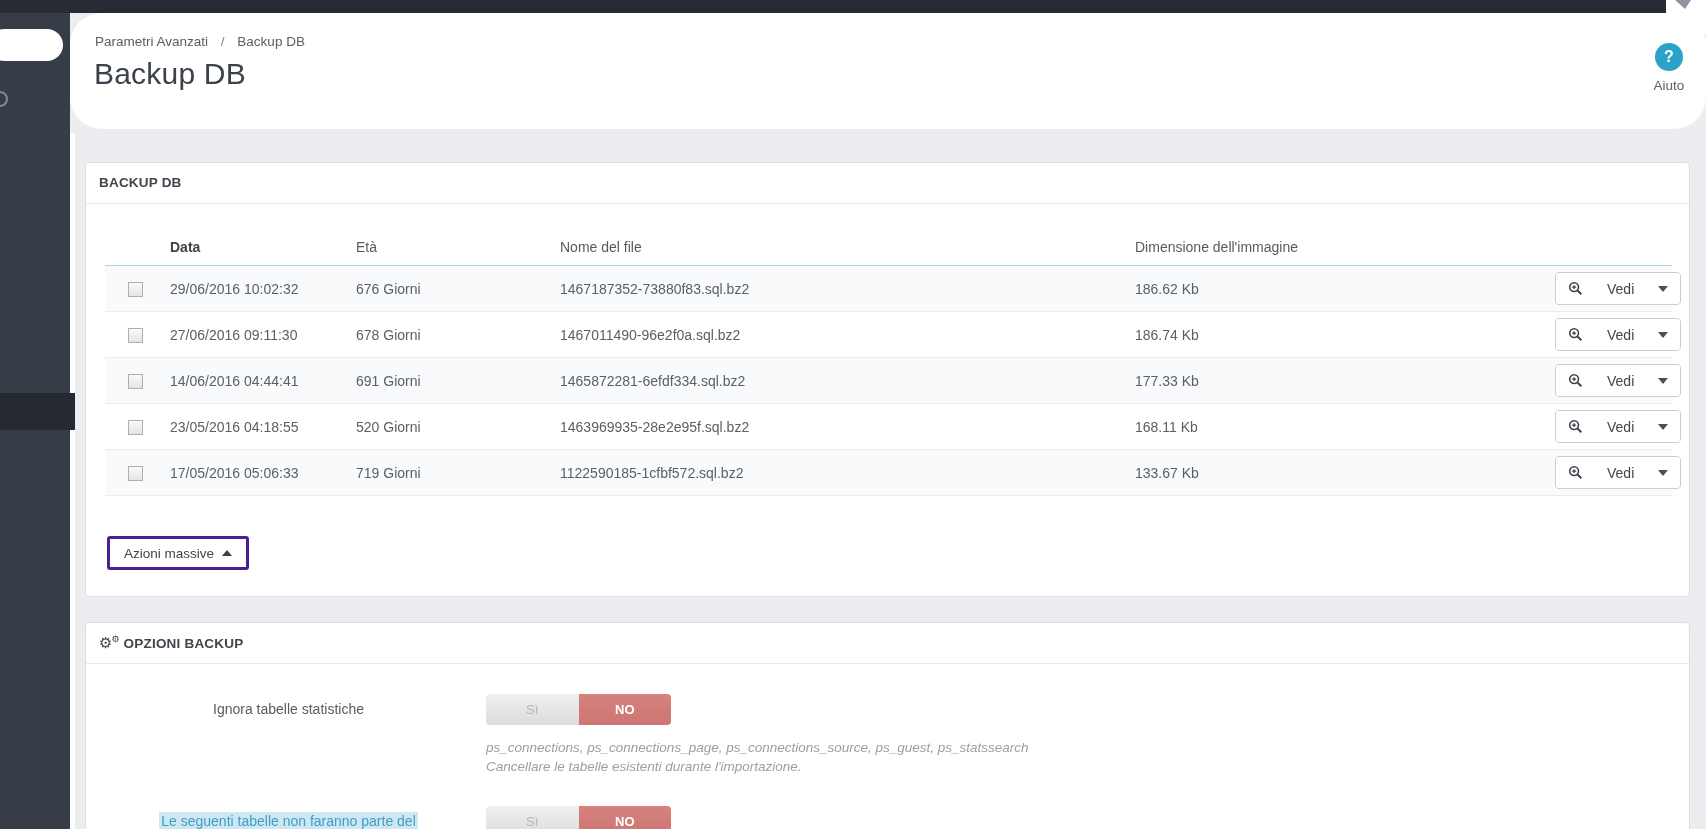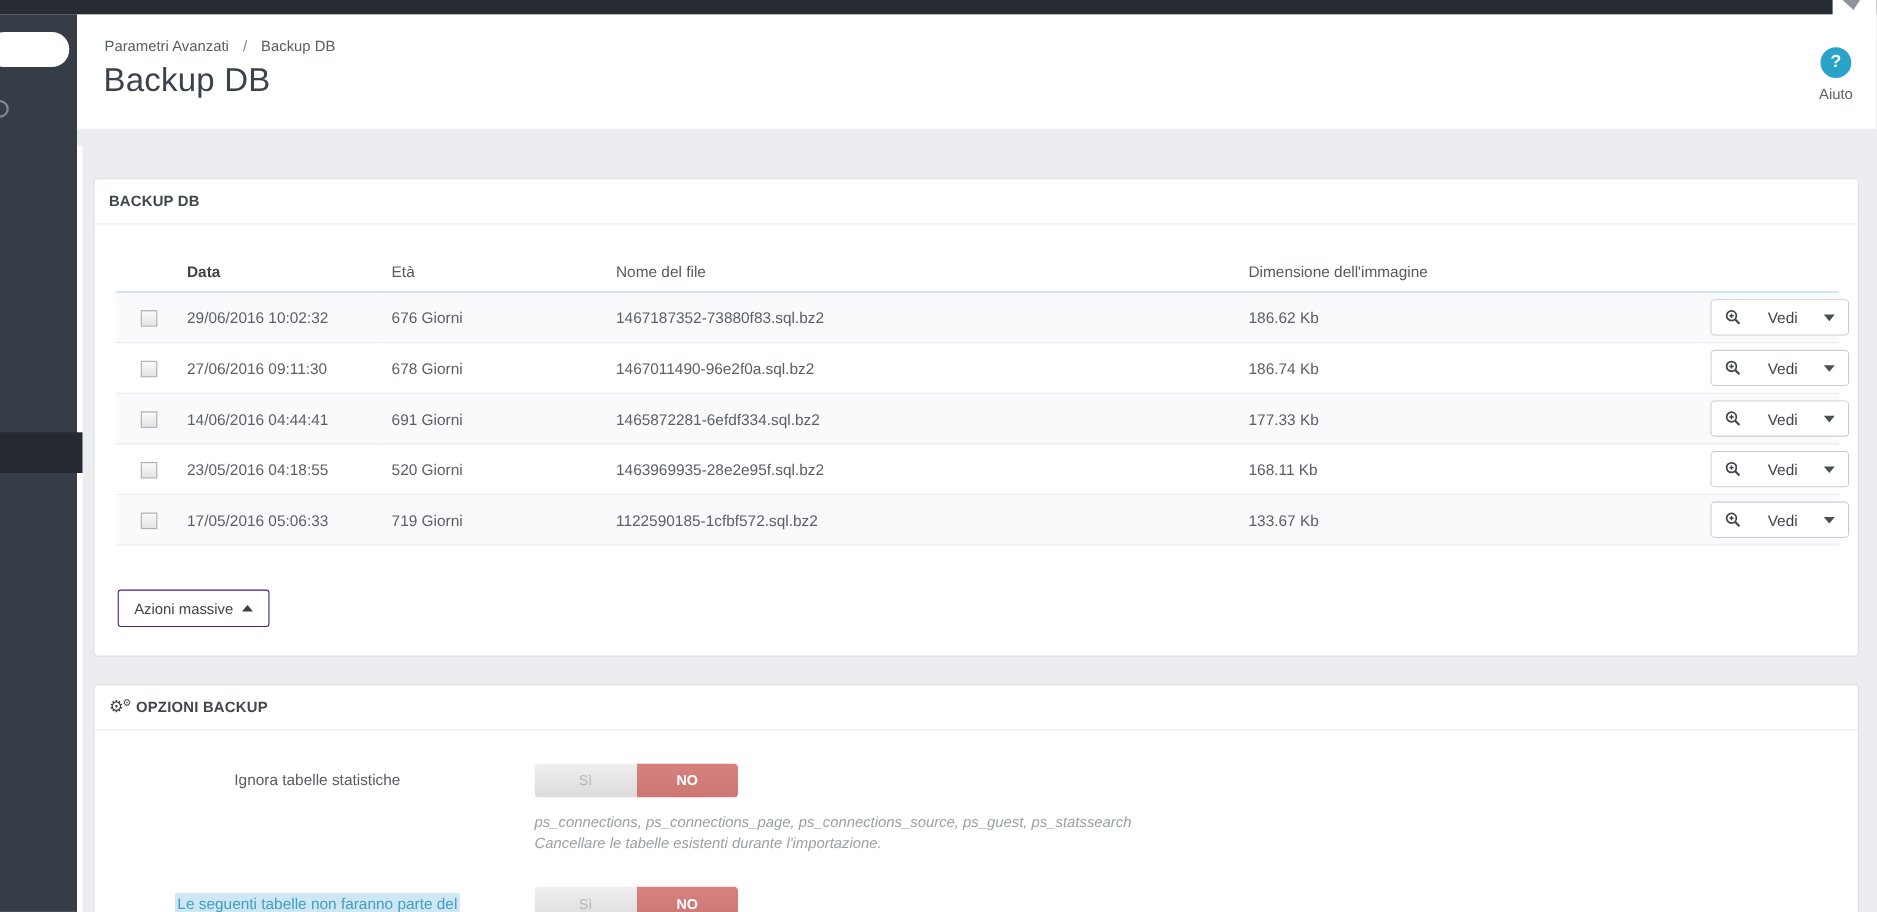--- a/index.html
+++ b/index.html
@@ -15,21 +15,21 @@
 
   
   .sidebar{position:absolute;top:13px;left:0;width:70px;bottom:0;background:#373d47;z-index:2;}
   .sidebar-search{position:absolute;top:16px;left:-12px;width:75px;height:32px;background:#ffffff;
     border-radius:16px;}
   .sidebar-dot-icon{position:absolute;top:78px;left:-8px;width:12px;height:12px;border:2px solid #828a94;
     border-radius:50%;}
   .sidebar-active{position:absolute;top:380px;left:0;width:75px;height:37px;background:#252932;}
 
   
-  .content-header{position:absolute;top:13px;left:70px;right:0;height:104px;background:#ffffff;z-index:1;}
+  .content-header{position:absolute;top:13px;left:70px;right:0;height:116px;background:#ffffff;z-index:1;border-radius:32px;}
   .breadcrumb{position:absolute;top:21px;left:25px;font-size:13.5px;color:#575e66;}
   .breadcrumb .crumb{color:#575e66;text-decoration:none;}
   .breadcrumb .sep{color:#7a8086;padding:0 9px;}
   .page-title{position:absolute;top:44px;left:24px;font-size:30px;font-weight:400;color:#3b424c;letter-spacing:.2px;}
   .help-box{position:absolute;top:30px;right:6px;width:62px;text-align:center;cursor:pointer;}
   .help-circle{display:inline-block;width:28px;height:28px;border-radius:50%;background:#2ba3c9;color:#fff;
     font-size:16px;font-weight:700;line-height:28px;text-align:center;}
   .help-label{margin-top:7px;font-size:13.5px;color:#59626a;}
 
   
@@ -60,21 +60,21 @@
   .btn-view{display:inline-flex;align-items:center;gap:24px;padding:0 12px;font-size:14px;color:#40464e;
     background:#fff;cursor:pointer;border:none;}
   .btn-caret{width:34px;display:inline-flex;align-items:center;justify-content:center;border-left:1px solid #c9ccd0;
     background:#fff;cursor:pointer;border:none;}
   .caret-down{width:0;height:0;border-left:5px solid transparent;border-right:5px solid transparent;
     border-top:6px solid #4a5057;}
   .caret-up{display:inline-block;width:0;height:0;border-left:5px solid transparent;border-right:5px solid transparent;
     border-bottom:6px solid #3c4147;margin-left:8px;vertical-align:middle;}
 
   .bulk-btn{display:inline-flex;align-items:center;margin:40px 0 26px 21px;height:34px;padding:0 14px;
-    background:#fff;border:1px solid #4c1d95;border-radius:3px;font-size:13.5px;color:#3f454c;cursor:pointer;}
+    background:#fff;border:3px solid #4c1d95;border-radius:3px;font-size:13.5px;color:#3f454c;cursor:pointer;}
 
   
   .form-area{padding:0 20px;}
   .form-row{display:flex;margin-top:30px;}
   .form-label{width:365px;padding-right:15px;text-align:center;font-size:14px;color:#565d64;line-height:31px;
     white-space:nowrap;overflow:hidden;}
   .form-label.link-like{line-height:31px;}
   .form-label.link-like .hl{color:#3f9fc4;background:#cfe7f3;padding:1px 2px;}
   .toggle{display:inline-flex;width:185px;height:31px;border-radius:4px;overflow:hidden;}
   .toggle .t-yes{flex:1;display:flex;align-items:center;justify-content:center;font-size:13px;color:#b4b7ba;

